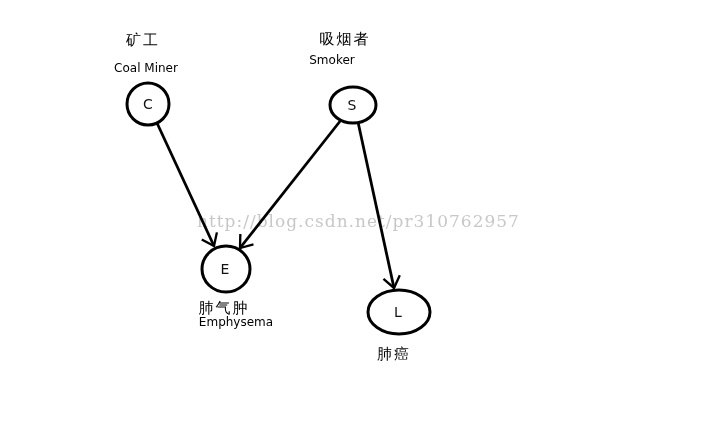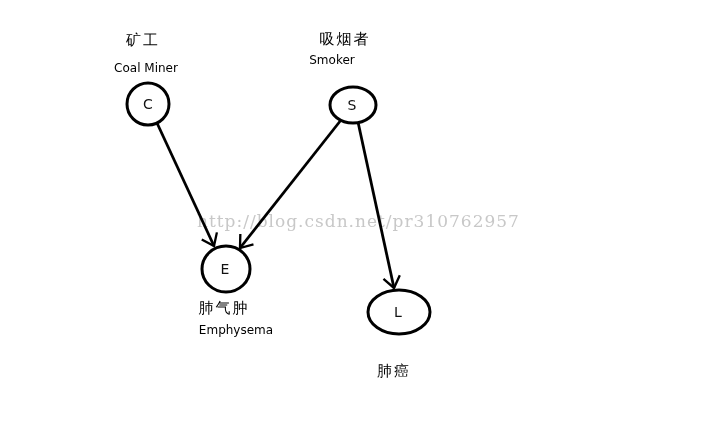--- a/index.html
+++ b/index.html
@@ -86,17 +86,17 @@
   <div class="node-letter" style="left:225px; top:269px;">E</div>
   <div class="node-letter" style="left:398px; top:312px;">L</div>
 
   <div class="txt zh" style="left:143px; top:33px;">矿工</div>
   <div class="txt en" style="left:146px; top:62px;">Coal Miner</div>
 
   <div class="txt zh" style="left:345px; top:32px;">吸烟者</div>
   <div class="txt en" style="left:332px; top:54px;">Smoker</div>
 
   <div class="txt zh" style="left:224px; top:301px;">肺气肿</div>
-  <div class="txt en" style="left:236px; top:324px;">Emphysema</div>
+  <div class="txt en" style="left:236px; top:316px;">Emphysema</div>
 
-  <div class="txt zh" style="left:394px; top:347px;margin-top:17px;">肺癌</div>
+  <div class="txt zh" style="left:394px; top:347px;">肺癌</div>
 
 </div>
 
 </body></html>

